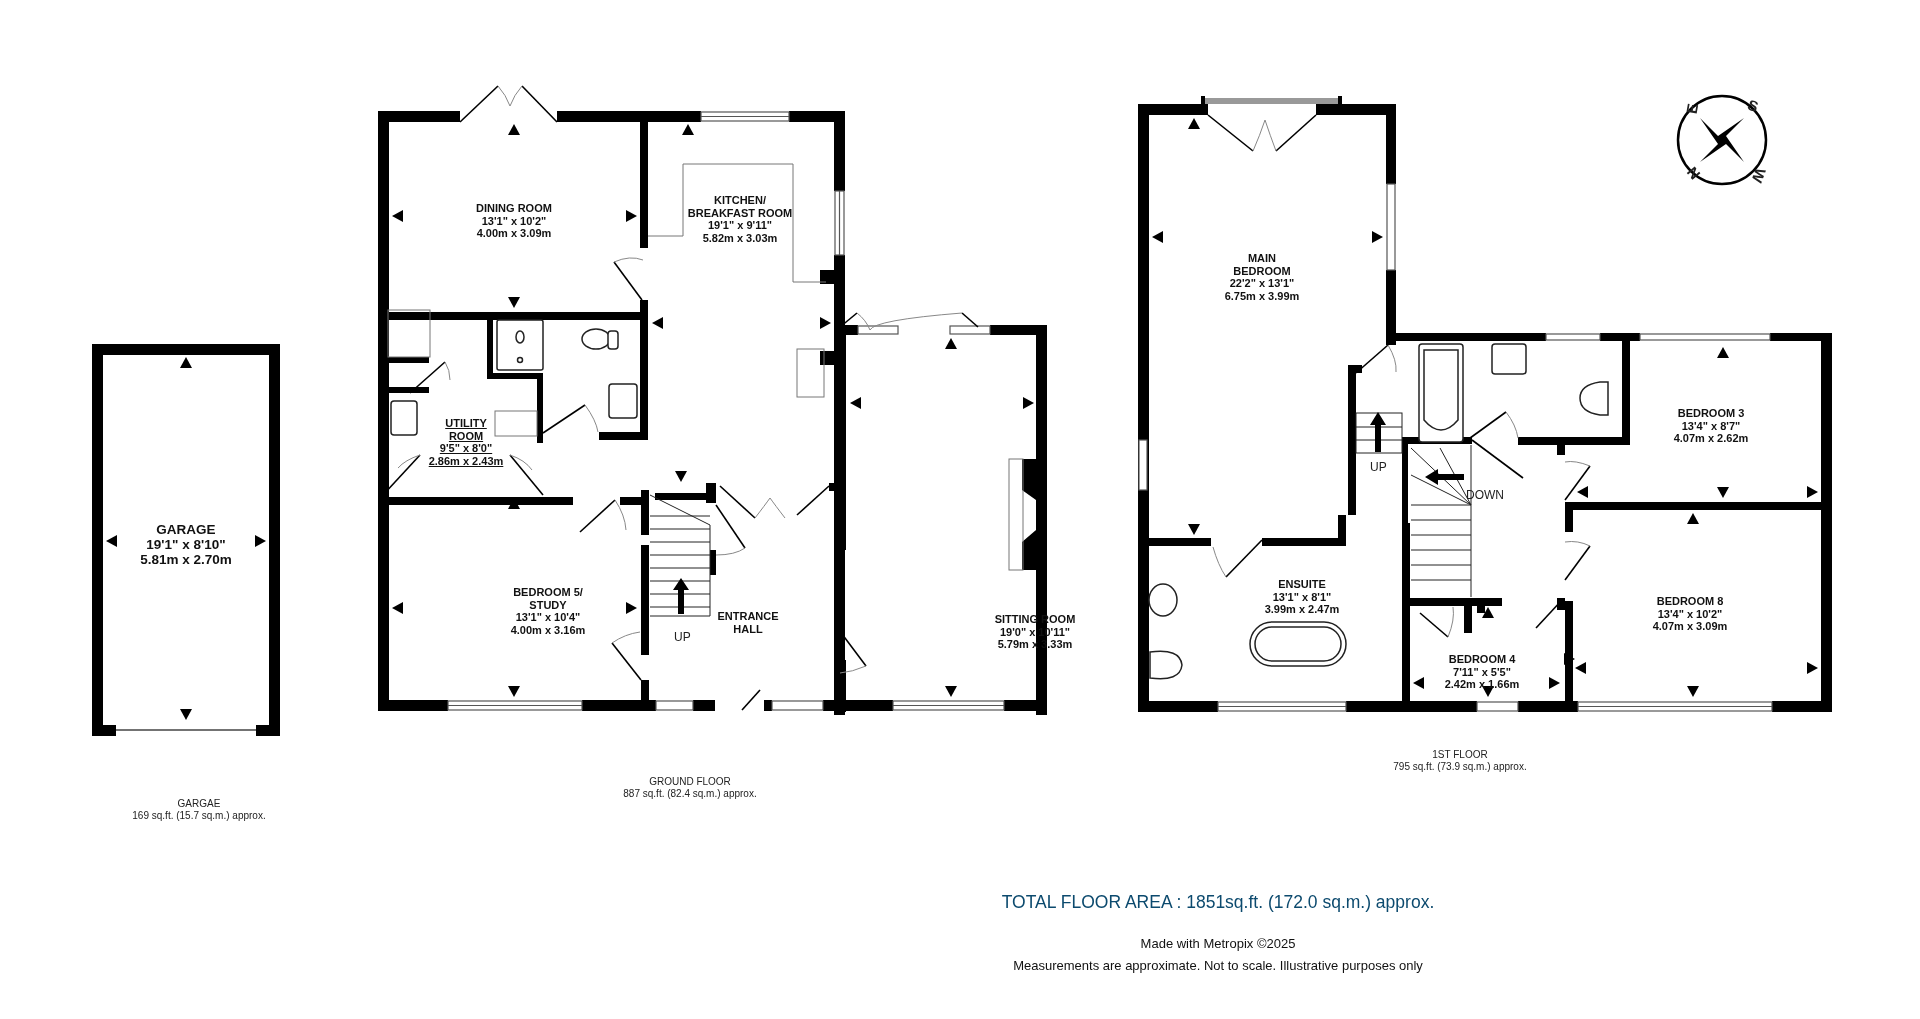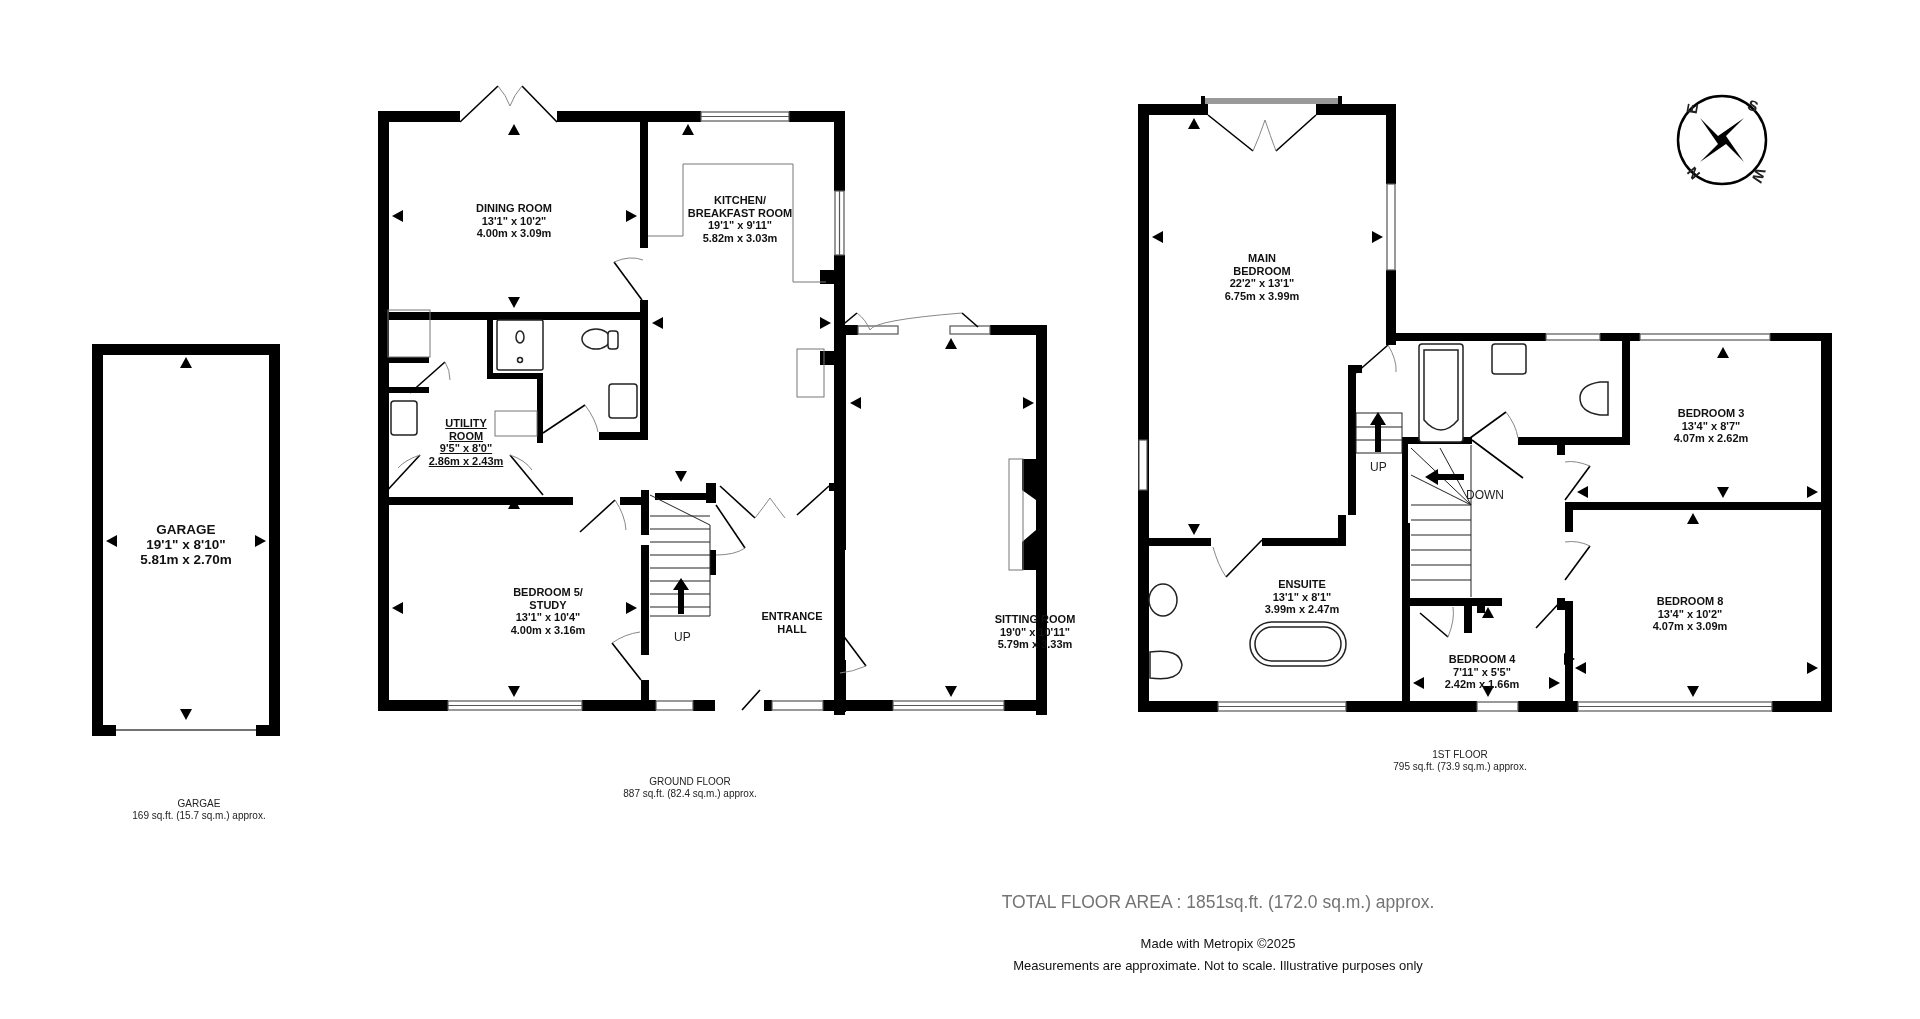--- a/index.html
+++ b/index.html
@@ -4,21 +4,21 @@
 <style>
   html, body { margin: 0; padding: 0; background: #ffffff; }
   body { width: 1920px; height: 1019px; position: relative; overflow: hidden; font-family: "Liberation Sans", sans-serif; color: #111; }
   svg.plan { position: absolute; left: 0; top: 0; }
   .lbl { position: absolute; text-align: center; font-weight: bold; font-size: 11px; line-height: 12.5px; color: #111; transform: translateX(-50%); white-space: nowrap; }
   .lbl.big { font-size: 13.5px; line-height: 15px; }
   .lbl span { display: block; }
   .cap { position: absolute; text-align: center; font-size: 10px; line-height: 11.5px; color: #222; transform: translateX(-50%); white-space: nowrap; }
   .cap span { display: block; }
   .small { position: absolute; font-size: 12px; color: #222; }
-  .total { position: absolute; left: 1218px; top: 892px; transform: translateX(-50%); font-size: 17.5px; color: #737373; white-space: nowrap; }
+  .total { position: absolute; left: 1218px; top: 892px; transform: translateX(-50%); font-size: 17.5px; color: #0c4a6e; white-space: nowrap; }
   .note { position: absolute; left: 1218px; transform: translateX(-50%); font-size: 13px; color: #111; white-space: nowrap; }
   .compass-letter { font-family: "Liberation Sans", sans-serif; font-weight: bold; font-size: 15px; }
 </style>
 </head>
 <body>
 
 <svg class="plan" width="1920" height="1019" viewBox="0 0 1920 1019">
   <g fill="#000" stroke="none">
 
     <g>
@@ -346,21 +346,21 @@
   <span>2.86m  x 2.43m</span>
 </div>
 
 <div class="lbl" style="left:512px;top:586px;margin-left:36px;">
   <span>BEDROOM 5/</span>
   <span>STUDY</span>
   <span>13'1"  x 10'4"</span>
   <span>4.00m  x 3.16m</span>
 </div>
 
-<div class="lbl" style="left:748px;top:610px;margin-left:44px;">
+<div class="lbl" style="left:748px;top:610px;">
   <span>ENTRANCE</span>
   <span>HALL</span>
 </div>
 
 <span class="small" style="left:674px;top:630px;">UP</span>
 
 <div class="lbl" style="left:1006px;top:613px;margin-left:29px;">
   <span>SITTING ROOM</span>
   <span>19'0"  x 10'11"</span>
   <span>5.79m  x 3.33m</span>

